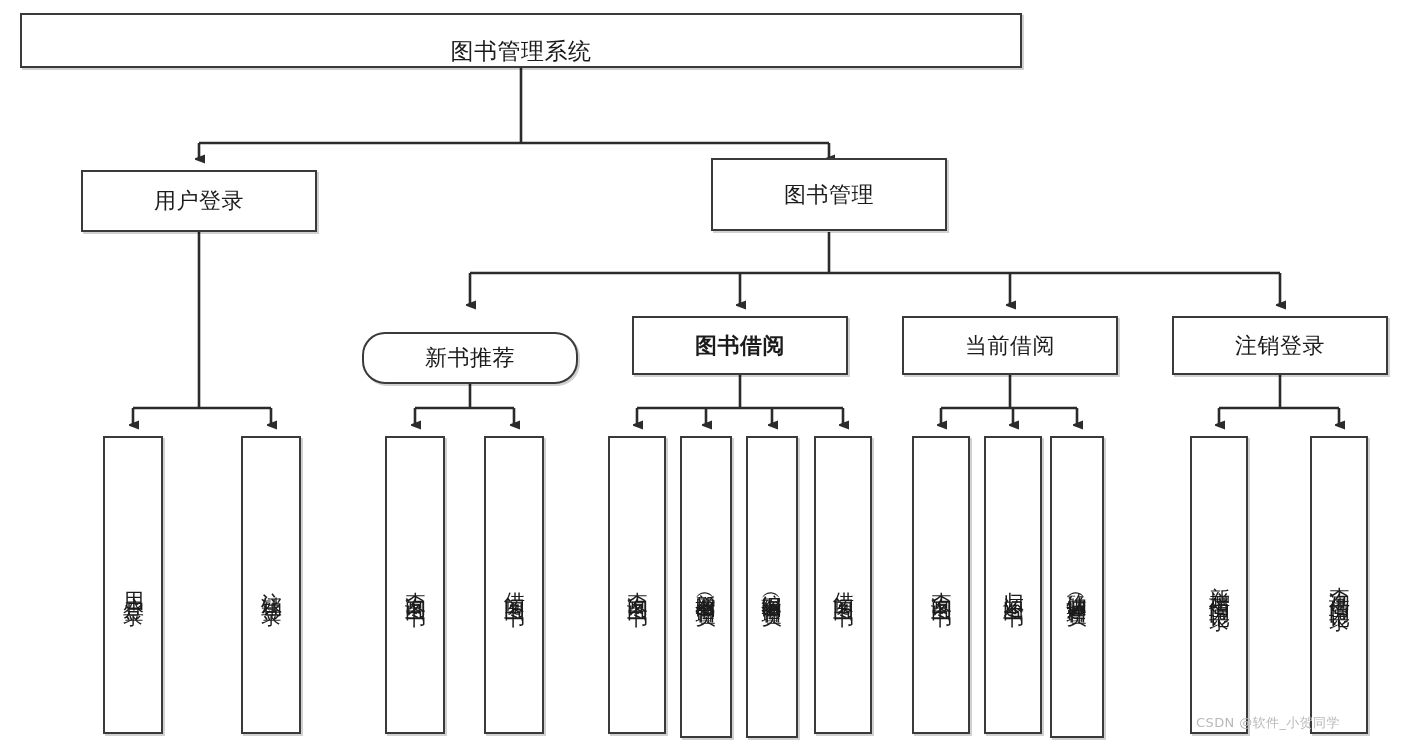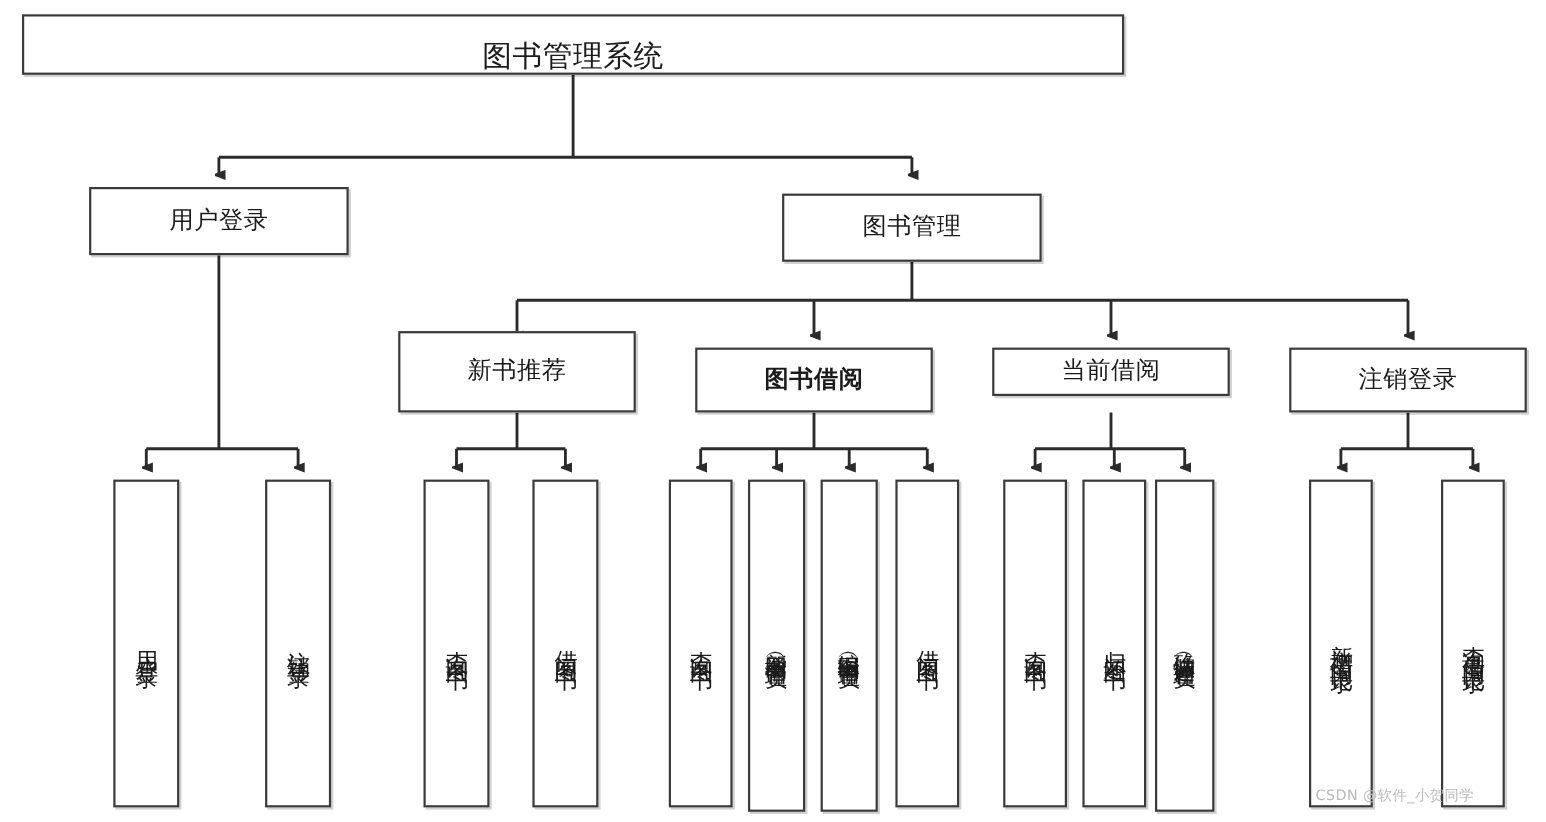--- a/index.html
+++ b/index.html
@@ -39,21 +39,21 @@
     color: #1b1b1b;
     line-height: 1.18;
     text-align: center;
     white-space: nowrap;
     letter-spacing: 0.5px;
   }
   .node.horiz .label {
     font-size: 22px;
   }
   .node.root .label {
-    font-size: 27px;
+    font-size: 23px;
     margin-top: 23px;
   }
   .node.vert {
     align-items: center;
     justify-content: center;
   }
   .node.vert .label {
     writing-mode: vertical-rl;
     text-orientation: upright;
     font-size: 21px;
@@ -121,30 +121,30 @@
       </g>
   </svg>
 
   <div id="node-layer">
       <div class="node root horiz" style="left: 20px; top: 13px; width: 1002px; height: 55px;">
         <span class="label">图书管理系统</span>
       </div>
       <div class="node level1 horiz" style="left: 81px; top: 170px; width: 236px; height: 62px;">
         <span class="label">用户登录</span>
       </div>
-      <div class="node level1 horiz" style="left: 711px; top: 176px; width: 236px; height: 62px;">
+      <div class="node level1 horiz" style="left: 711px; top: 158px; width: 236px; height: 73px;">
         <span class="label">图书管理</span>
       </div>
-      <div class="node level2 horiz" style="left: 362px; top: 301px; width: 216px; height: 74px;">
+      <div class="node level2 horiz" style="left: 362px; top: 332px; width: 216px; height: 52px; border-radius: 23px;">
         <span class="label">新书推荐</span>
       </div>
       <div class="node level2 horiz" style="left: 632px; top: 316px; width: 216px; height: 59px; font-weight: bold;">
         <span class="label">图书借阅</span>
       </div>
-      <div class="node level2 horiz" style="left: 902px; top: 316px; width: 216px; height: 44px;">
+      <div class="node level2 horiz" style="left: 902px; top: 316px; width: 216px; height: 59px;">
         <span class="label">当前借阅</span>
       </div>
       <div class="node level2 horiz" style="left: 1172px; top: 316px; width: 216px; height: 59px;">
         <span class="label">注销登录</span>
       </div>
       <div class="node leaf vert" style="left: 103px; top: 436px; width: 60px; height: 298px;">
         <span class="label">用户登录</span>
       </div>
       <div class="node leaf vert" style="left: 241px; top: 436px; width: 60px; height: 298px;">
         <span class="label">注销登录</span>

